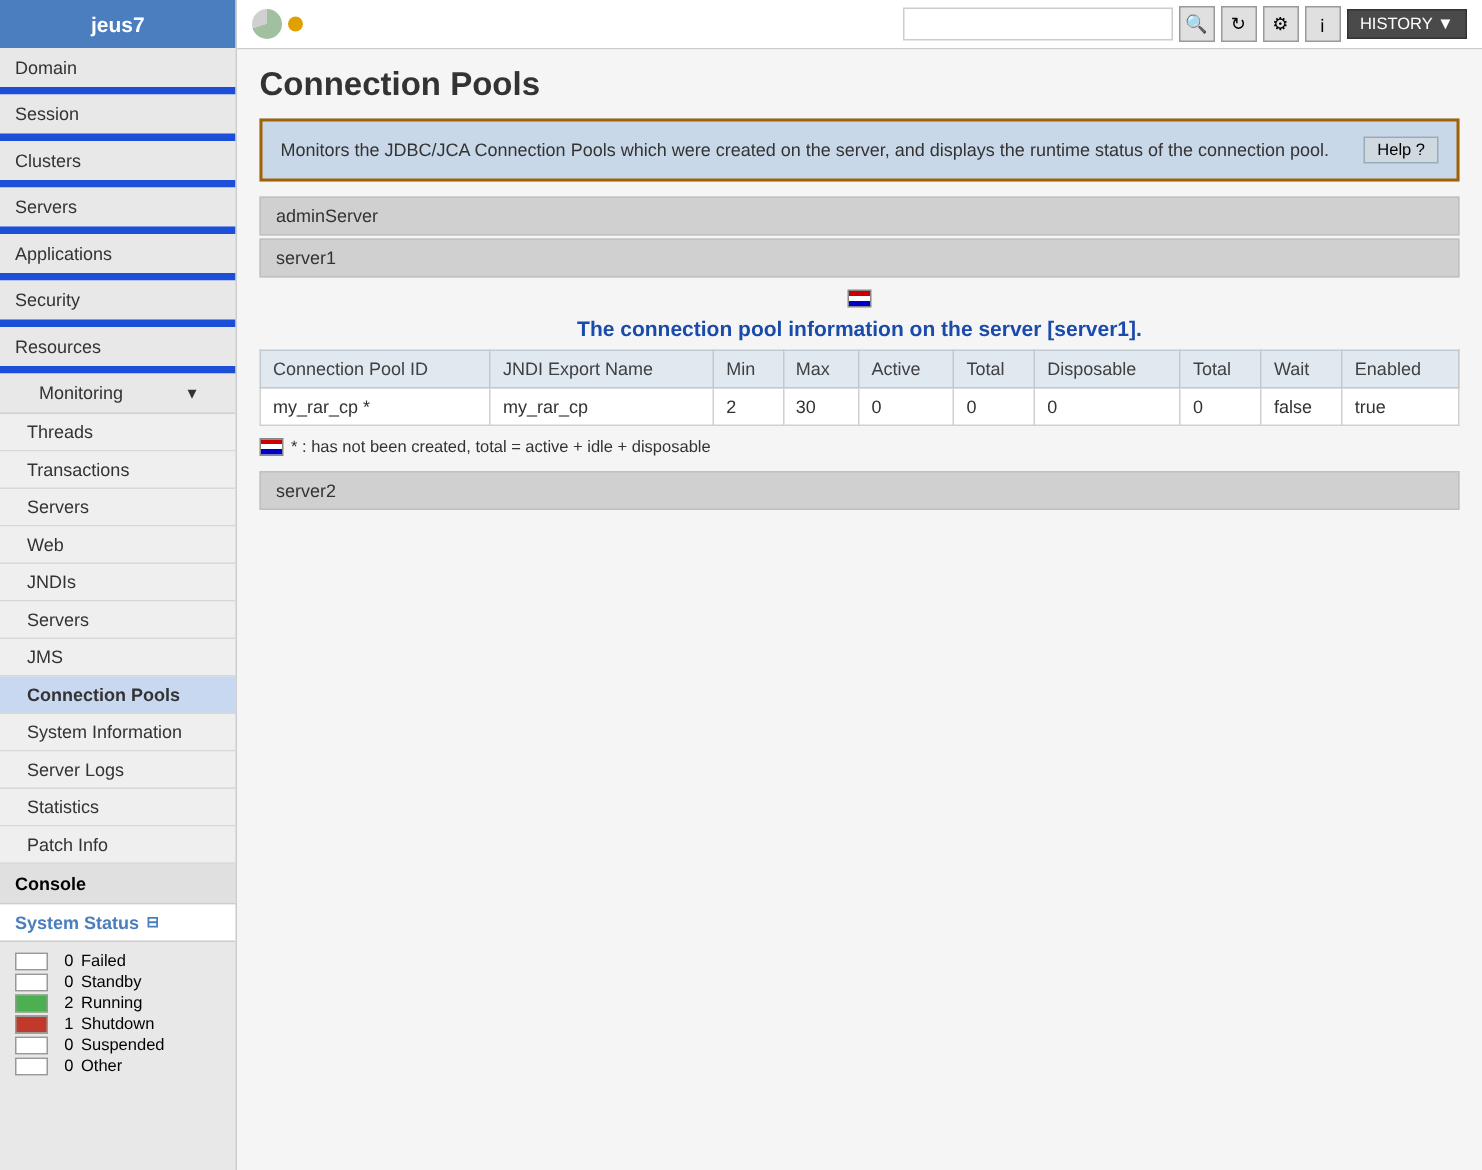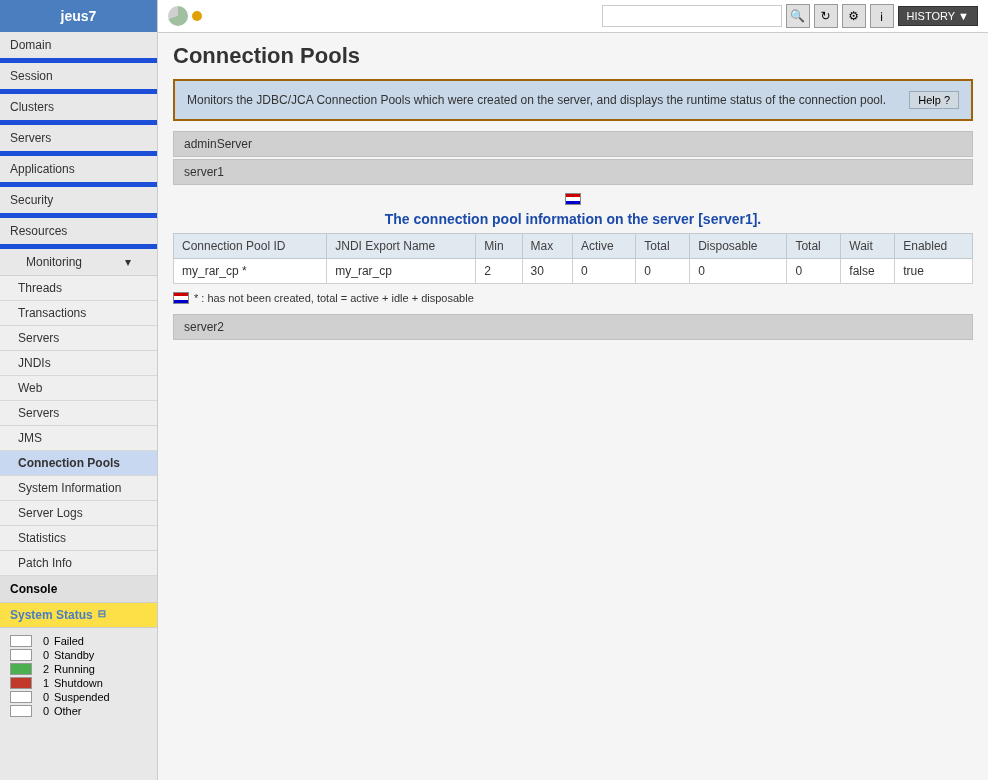--- a/index.html
+++ b/index.html
@@ -54,25 +54,26 @@
     }
     .sidebar-console-header {
       padding: 6px 10px;
       font-weight: bold;
       border-bottom: 1px solid #ccc;
       background: #e0e0e0;
     }
     .system-status-header {
       padding: 5px 10px;
       display: flex;
+      align-items: center;
       gap: 5px;
       font-weight: bold;
       color: #4a7ebf;
       border-bottom: 1px solid #ccc;
-      background: #fde047;
+      background: #ffffff;
     }
     .status-list { padding: 5px 10px; }
     .status-row {
       display: flex;
       align-items: center;
       gap: 5px;
       margin: 2px 0;
       font-size: 11px;
     }
     .status-indicator {
@@ -263,22 +264,22 @@
   <div class="sidebar-nav-item">Resources</div>
 
   <div class="sidebar-section-label">
     <span>Monitoring</span>
     <span>▾</span>
   </div>
 
   <div class="sidebar-sub-item">Threads</div>
   <div class="sidebar-sub-item">Transactions</div>
   <div class="sidebar-sub-item">Servers</div>
+  <div class="sidebar-sub-item">Web</div>
   <div class="sidebar-sub-item">JNDIs</div>
-  <div class="sidebar-sub-item">Web</div>
   <div class="sidebar-sub-item">Servers</div>
   <div class="sidebar-sub-item">JMS</div>
   <div class="sidebar-sub-item active">Connection Pools</div>
   <div class="sidebar-sub-item">System Information</div>
   <div class="sidebar-sub-item">Server Logs</div>
   <div class="sidebar-sub-item">Statistics</div>
   <div class="sidebar-sub-item">Patch Info</div>
 
   <div class="sidebar-console-header">Console</div>
 

